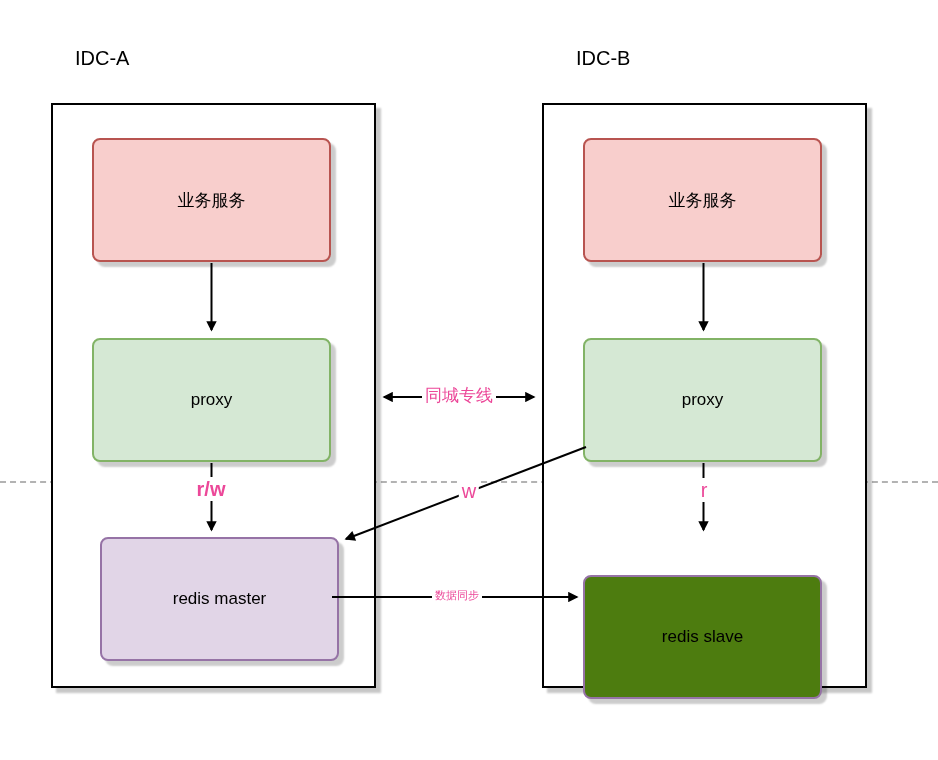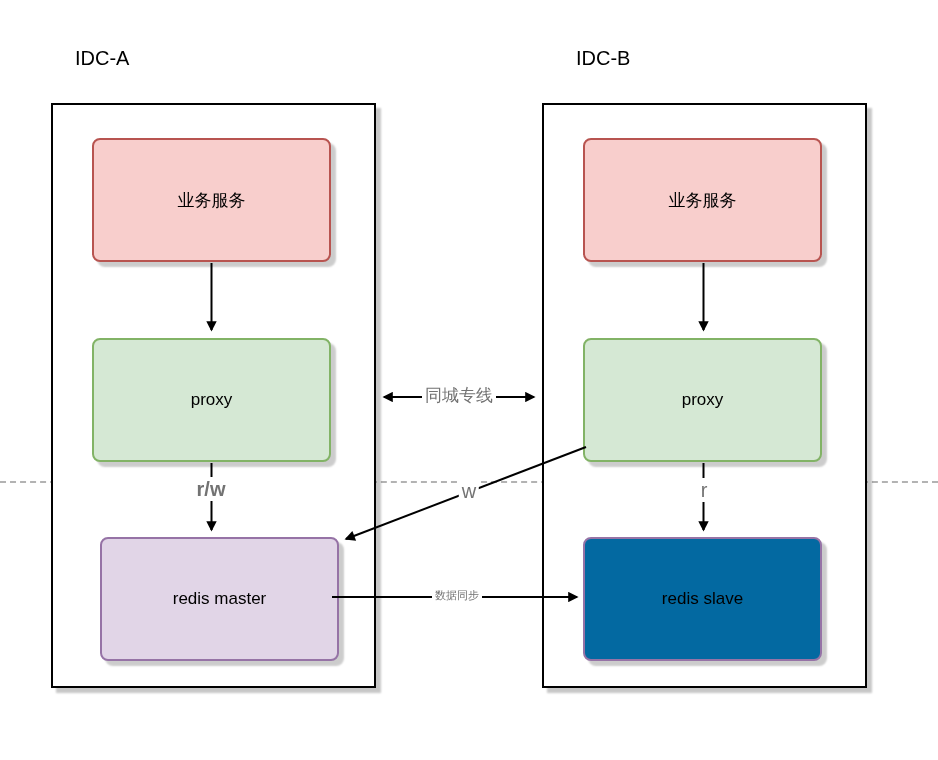--- a/index.html
+++ b/index.html
@@ -74,21 +74,21 @@
     width: 938px;
     height: 760px;
     z-index: 3;
     pointer-events: none;
   }
   .edge-label {
     position: absolute;
     transform: translate(-50%, -50%);
     background: #ffffff;
     padding: 0 3px;
-    color: #737373;
+    color: #ec4899;
     white-space: nowrap;
     z-index: 4;
     line-height: 1.2;
   }
   .lbl-rw   { left: 211px; top: 489px; font-size: 20px; font-weight: bold; }
   .lbl-r    { left: 704px; top: 490px; font-size: 20px; }
   .lbl-line { left: 459px; top: 396px; font-size: 17px; }
   .lbl-w    { left: 469px; top: 491px; font-size: 20px; }
   .lbl-sync { left: 457px; top: 596px; font-size: 11px; }
 </style>
@@ -113,21 +113,21 @@
   </div>
   <div class="node n2" style="background: rgb(225, 213, 231); border-color: rgb(150, 115, 166);">
     <span class="node-label">redis master</span>
   </div>
   <div class="node n3" style="background: rgb(248, 206, 204); border-color: rgb(184, 84, 80);">
     <span class="node-label">业务服务</span>
   </div>
   <div class="node n4" style="background: rgb(213, 232, 212); border-color: rgb(130, 179, 102);">
     <span class="node-label">proxy</span>
   </div>
-  <div class="node n5" style="background: #0369a1; border-color: rgb(150, 115, 166);">
+  <div class="node n5" style="background: #4d7c0f; border-color: rgb(150, 115, 166); margin-top: 38px;">
     <span class="node-label">redis slave</span>
   </div>
 
   <svg class="edges-layer" width="938" height="760" viewBox="0 0 938 760" xmlns="http://www.w3.org/2000/svg">
     <defs>
       <marker id="arrow" viewBox="0 0 10 10" refX="8.5" refY="5" markerWidth="6" markerHeight="5.2" orient="auto-start-reverse">
         <path d="M 0 0 L 10 5 L 0 10 z" fill="#000000"></path>
       </marker>
     </defs>
     <path d="M 211.5 263 L 211.5 330" stroke="#000" stroke-width="2" fill="none" marker-end="url(#arrow)"></path>

